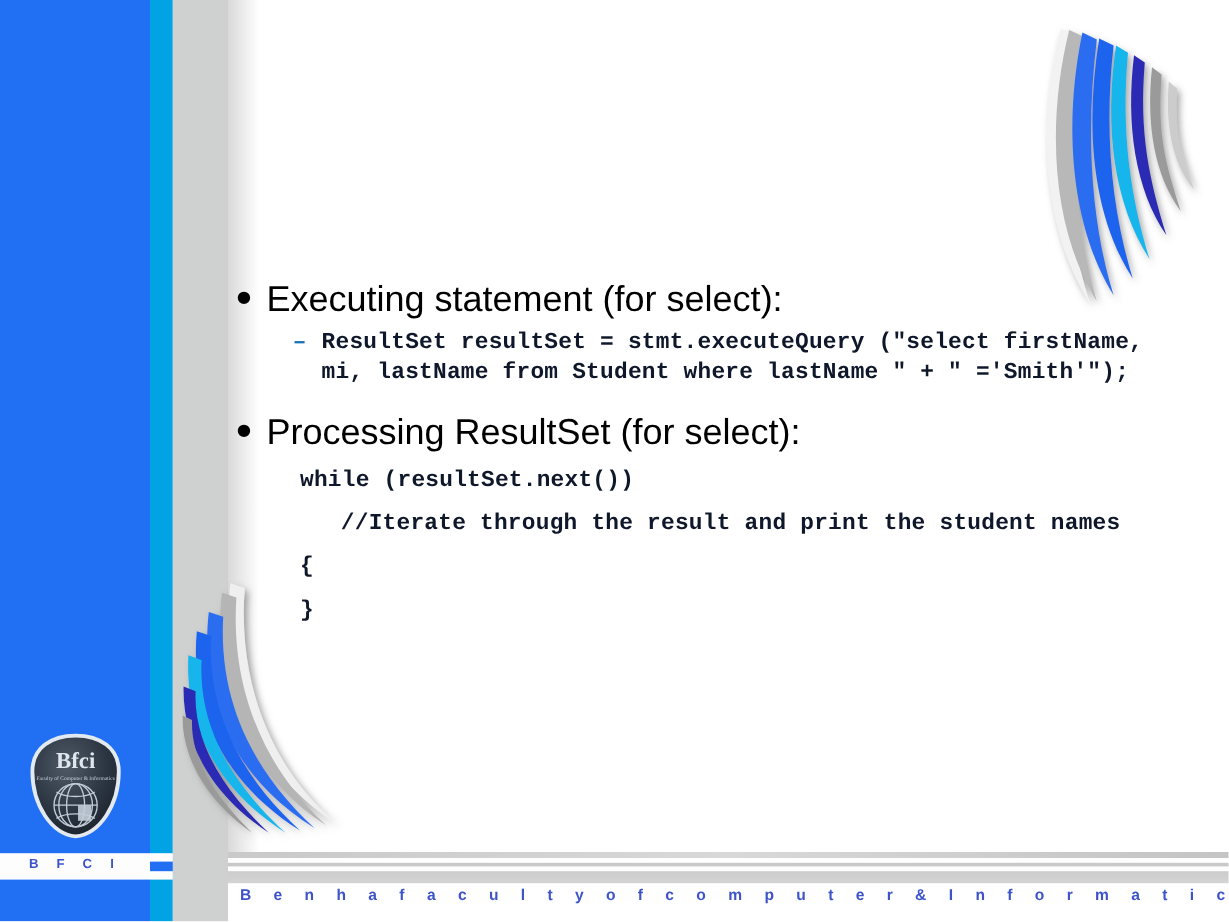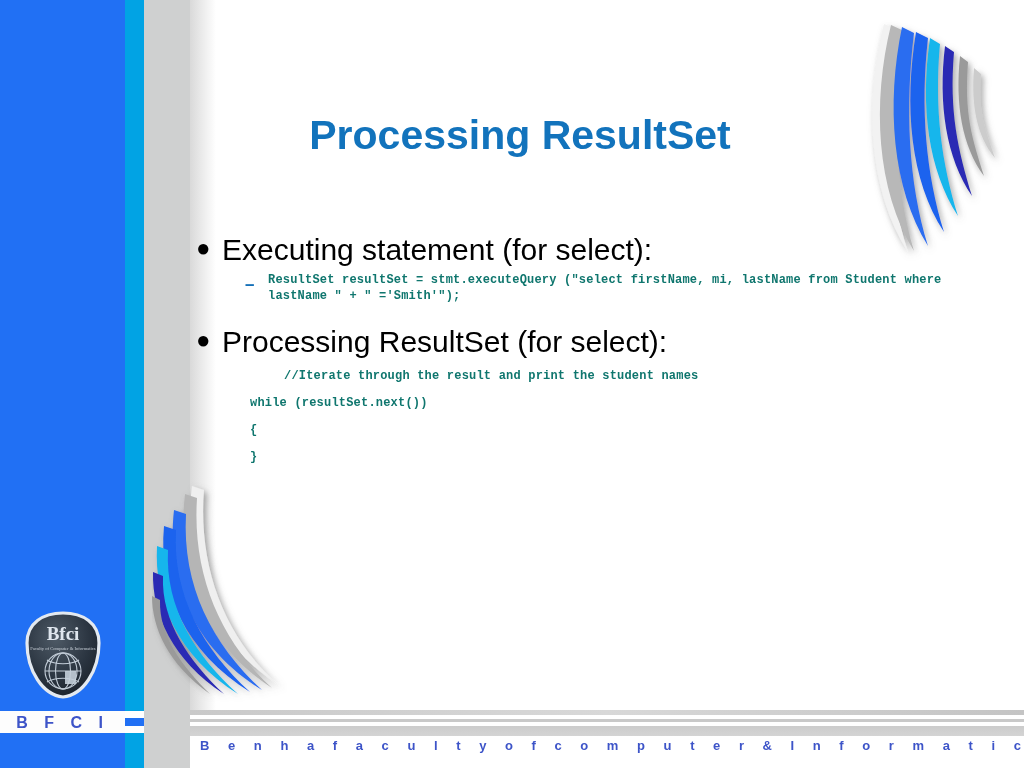--- a/index.html
+++ b/index.html
@@ -116,23 +116,23 @@
   .dash-mark {
     flex: 0 0 auto;
     width: 24px;
     color: #1570b8;
     font-family: "Liberation Mono", monospace;
     font-size: 19px;
     font-weight: bold;
     line-height: 1.32;
   }
   .code-line {
-    color: #0f766e;
+    color: #0f172a;
     font-family: "Liberation Mono", monospace;
-    font-size: 12px;
+    font-size: 19px;
     font-weight: bold;
     line-height: 1.32;
     letter-spacing: 0.2px;
   }
   .code-block {
     margin-left: 54px;
     margin-top: 10px;
   }
   .code-block .code-line {
     margin-bottom: 11px;
@@ -217,21 +217,21 @@
     width: 125px;
     height: 22px;
     background: #fdfdfd;
   }
   .bfci-text {
     position: absolute;
     left: 0;
     top: 714px;
     width: 125px;
     text-align: center;
-    font-size: 16px;
+    font-size: 11px;
     font-weight: bold;
     color: #3d54c8;
     letter-spacing: 6px;
   }
   .bfci-stripe-cyan {
     position: absolute;
     left: 125px; top: 711px;
     width: 19px; height: 22px;
     background: #ffffff;
   }
@@ -264,21 +264,20 @@
       <path d="M 41 17 C 22 94 26 182 64 243 C 44 176 42 94 54 23 Z" fill="#b8b8b8"></path>
       <path d="M 52 19 C 36 96 42 180 78 238 C 58 174 55 98 64 25 Z" fill="#2a6df0"></path>
       <path d="M 66 24 C 54 98 60 172 94 224 C 76 166 70 100 78 30 Z" fill="#1b63ee"></path>
       <path d="M 80 30 C 70 98 78 162 108 208 C 92 156 84 102 90 36 Z" fill="#17b6ec"></path>
       <path d="M 95 38 C 88 96 96 150 122 188 C 108 142 99 104 104 44 Z" fill="#2a2ab4"></path>
       <path d="M 110 48 C 105 96 112 138 134 168 C 122 130 114 106 118 54 Z" fill="#9a9a9a"></path>
       <path d="M 124 60 C 121 98 127 128 145 150 C 136 122 128 108 131 66 Z" fill="#cccccc"></path>
     </g>
   </svg>
 
-  <div class="title">Processing ResultSet</div>
 
   <div class="body-block">
 
     <div class="bullet-row">
       <span class="bullet-dot">●</span>
       <span class="bullet-text">Executing statement (for select):</span>
     </div>
 
     <div class="code-sub">
       <span class="dash-mark">–</span>
@@ -286,22 +285,22 @@
     </div>
 
     <div class="spacer-2"></div>
 
     <div class="bullet-row">
       <span class="bullet-dot">●</span>
       <span class="bullet-text">Processing ResultSet (for select):</span>
     </div>
 
     <div class="code-block">
+      <div class="code-line code-indent-1">while (resultSet.next())</div>
       <div class="code-line code-hang">//Iterate through the result and print the student names</div>
-      <div class="code-line code-indent-1">while (resultSet.next())</div>
       <div class="code-line code-indent-1">{</div>
       <div class="code-line code-indent-1">}</div>
     </div>
   </div>
 
   <svg class="blades-bl" viewBox="0 0 160 230" xmlns="http://www.w3.org/2000/svg">
     <defs>
       <filter id="shBL" x="-30%" y="-30%" width="180%" height="180%">
         <feDropShadow dx="3" dy="3" stdDeviation="3" flood-color="#6d6d6d" flood-opacity="0.6"></feDropShadow>
       </filter>

